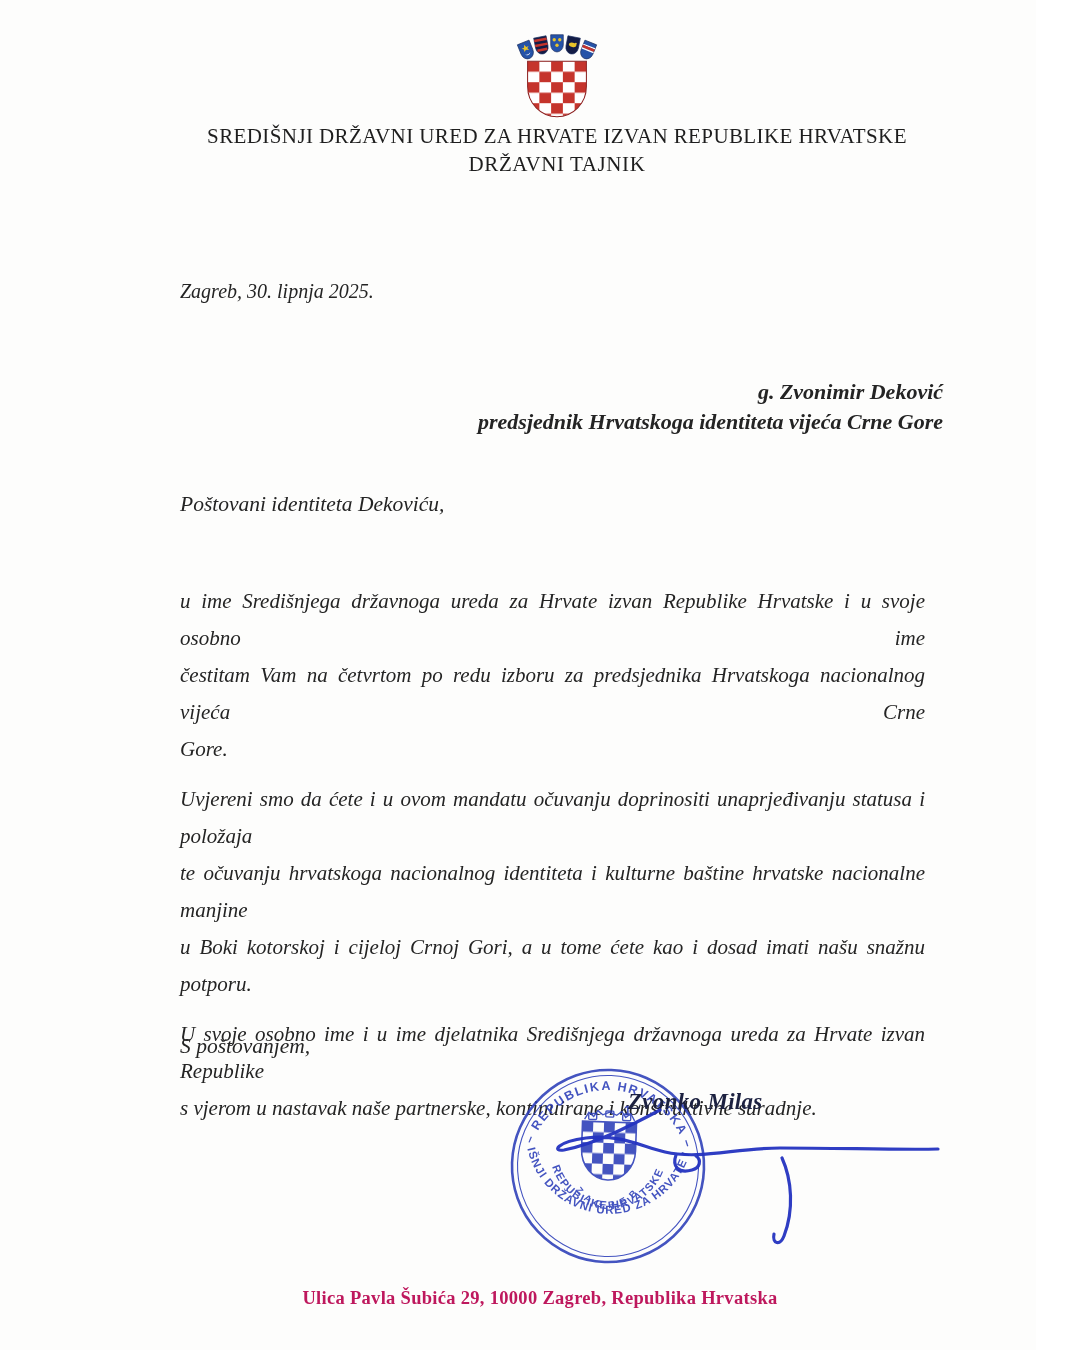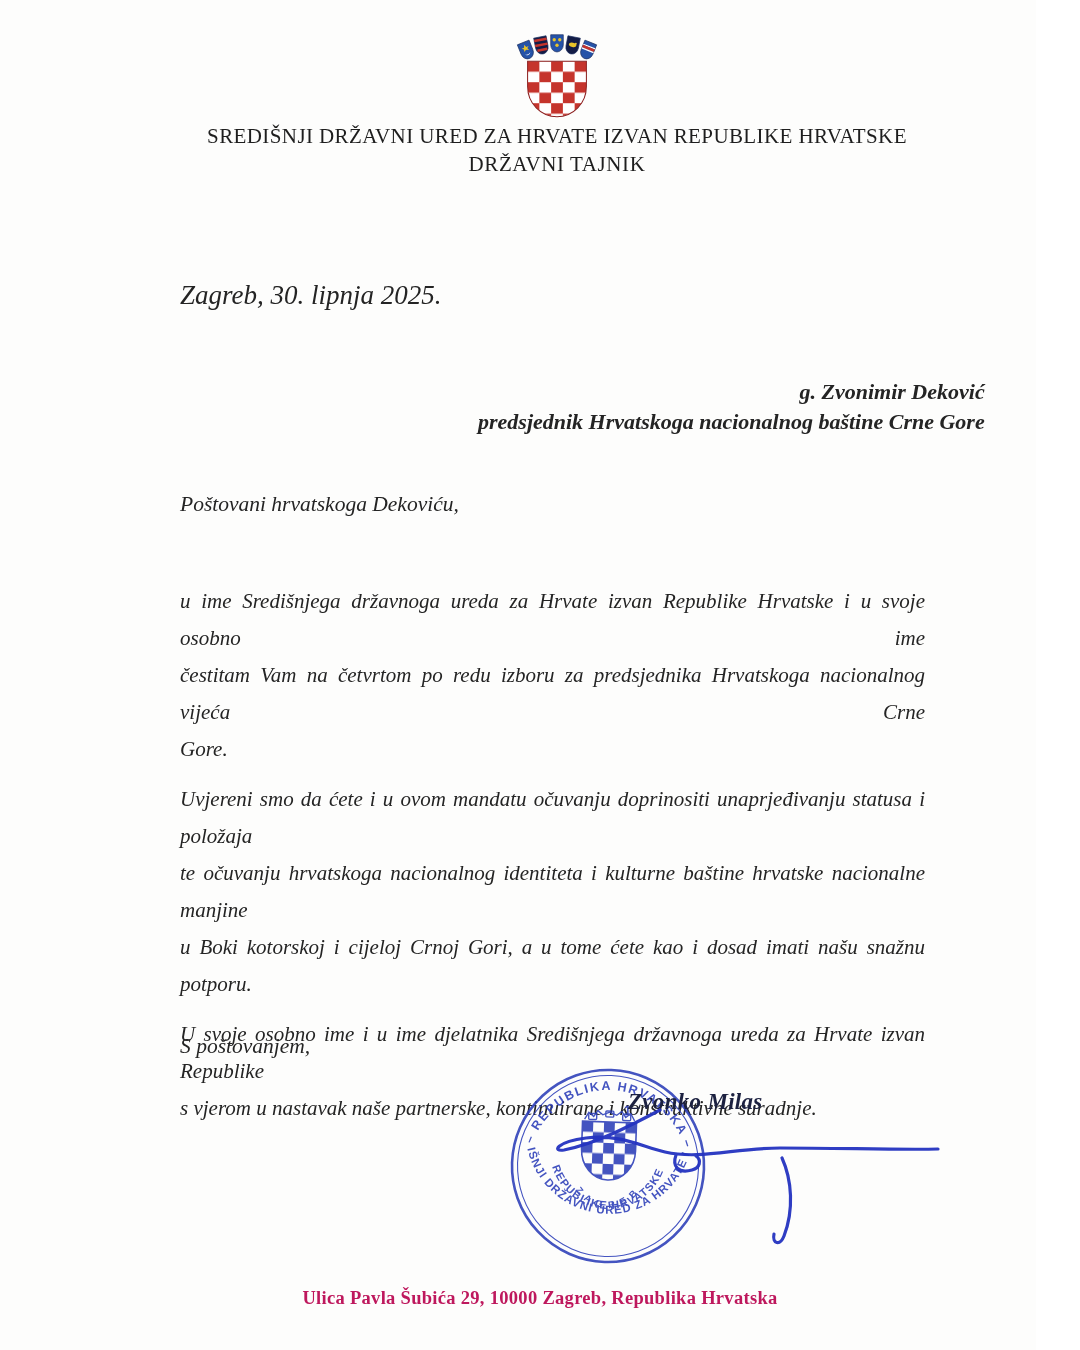--- a/index.html
+++ b/index.html
@@ -9,21 +9,21 @@
     font-family:"Liberation Serif","DejaVu Serif",serif;
     color:var(--ink,#242424);
   }
   
   .crest{position:absolute;left:515px;top:30px;width:84px;height:96px;}
   .office{position:absolute;left:0;top:124px;width:1114px;text-align:center;
           font-size:21px;letter-spacing:.4px;color:#1e1e1e;}
   .dept{position:absolute;left:0;top:152px;width:1114px;text-align:center;
         font-size:21px;letter-spacing:.6px;color:#1e1e1e;}
   
-  .dateline{position:absolute;left:180px;top:280px;font-style:italic;font-size:27px;}
+  .dateline{position:absolute;left:180px;top:280px;font-style:italic;font-size:20px;}
   .addressee{position:absolute;left:478px;top:377px;font-style:italic;font-weight:bold;
              font-size:22px;line-height:30px;text-align:right;}
   .salutation{position:absolute;left:180px;top:492px;font-style:italic;font-size:21.5px;}
   .bodytext{position:absolute;left:180px;top:583px;width:762px;
             font-style:italic;font-size:21px;line-height:37px;}
   .para{margin:0 17px 13px 0;}
   .line{text-align:justify;}
   .line.just{text-align-last:justify;}
   .closing{position:absolute;left:180px;top:1034px;font-style:italic;font-size:21.5px;}
   
@@ -87,24 +87,24 @@
     <path d="M15 36 H85 V66 A35 36 0 0 1 15 66 Z" fill="url(#crestCheck)" stroke="#8c2020" stroke-width="1.2"></path>
   </svg>
 
   <div class="office">SREDIŠNJI DRŽAVNI URED ZA HRVATE IZVAN REPUBLIKE HRVATSKE</div>
   <div class="dept">DRŽAVNI TAJNIK</div>
 
   <div class="dateline">Zagreb, 30. lipnja 2025.</div>
 
   <div class="addressee">
     <div>g. Zvonimir Deković</div>
-    <div>predsjednik Hrvatskoga nacionalnog baštine Crne Gore</div>
+    <div>predsjednik Hrvatskoga identiteta vijeća Crne Gore</div>
   </div>
 
-  <div class="salutation">Poštovani hrvatskoga Dekoviću,</div>
+  <div class="salutation">Poštovani identiteta Dekoviću,</div>
 
   <div class="bodytext">
     <div class="para">
         <div class="line just">u ime Središnjega državnoga ureda za Hrvate izvan Republike Hrvatske i u svoje osobno ime</div>
         <div class="line just">čestitam Vam na četvrtom po redu izboru za predsjednika Hrvatskoga nacionalnog vijeća Crne</div>
         <div class="line">Gore.</div>
       </div>
     <div class="para">
         <div class="line just">Uvjereni smo da ćete i u ovom mandatu očuvanju doprinositi unaprjeđivanju statusa i položaja</div>
         <div class="line just">te očuvanju hrvatskoga nacionalnog identiteta i kulturne baštine hrvatske nacionalne manjine</div>

